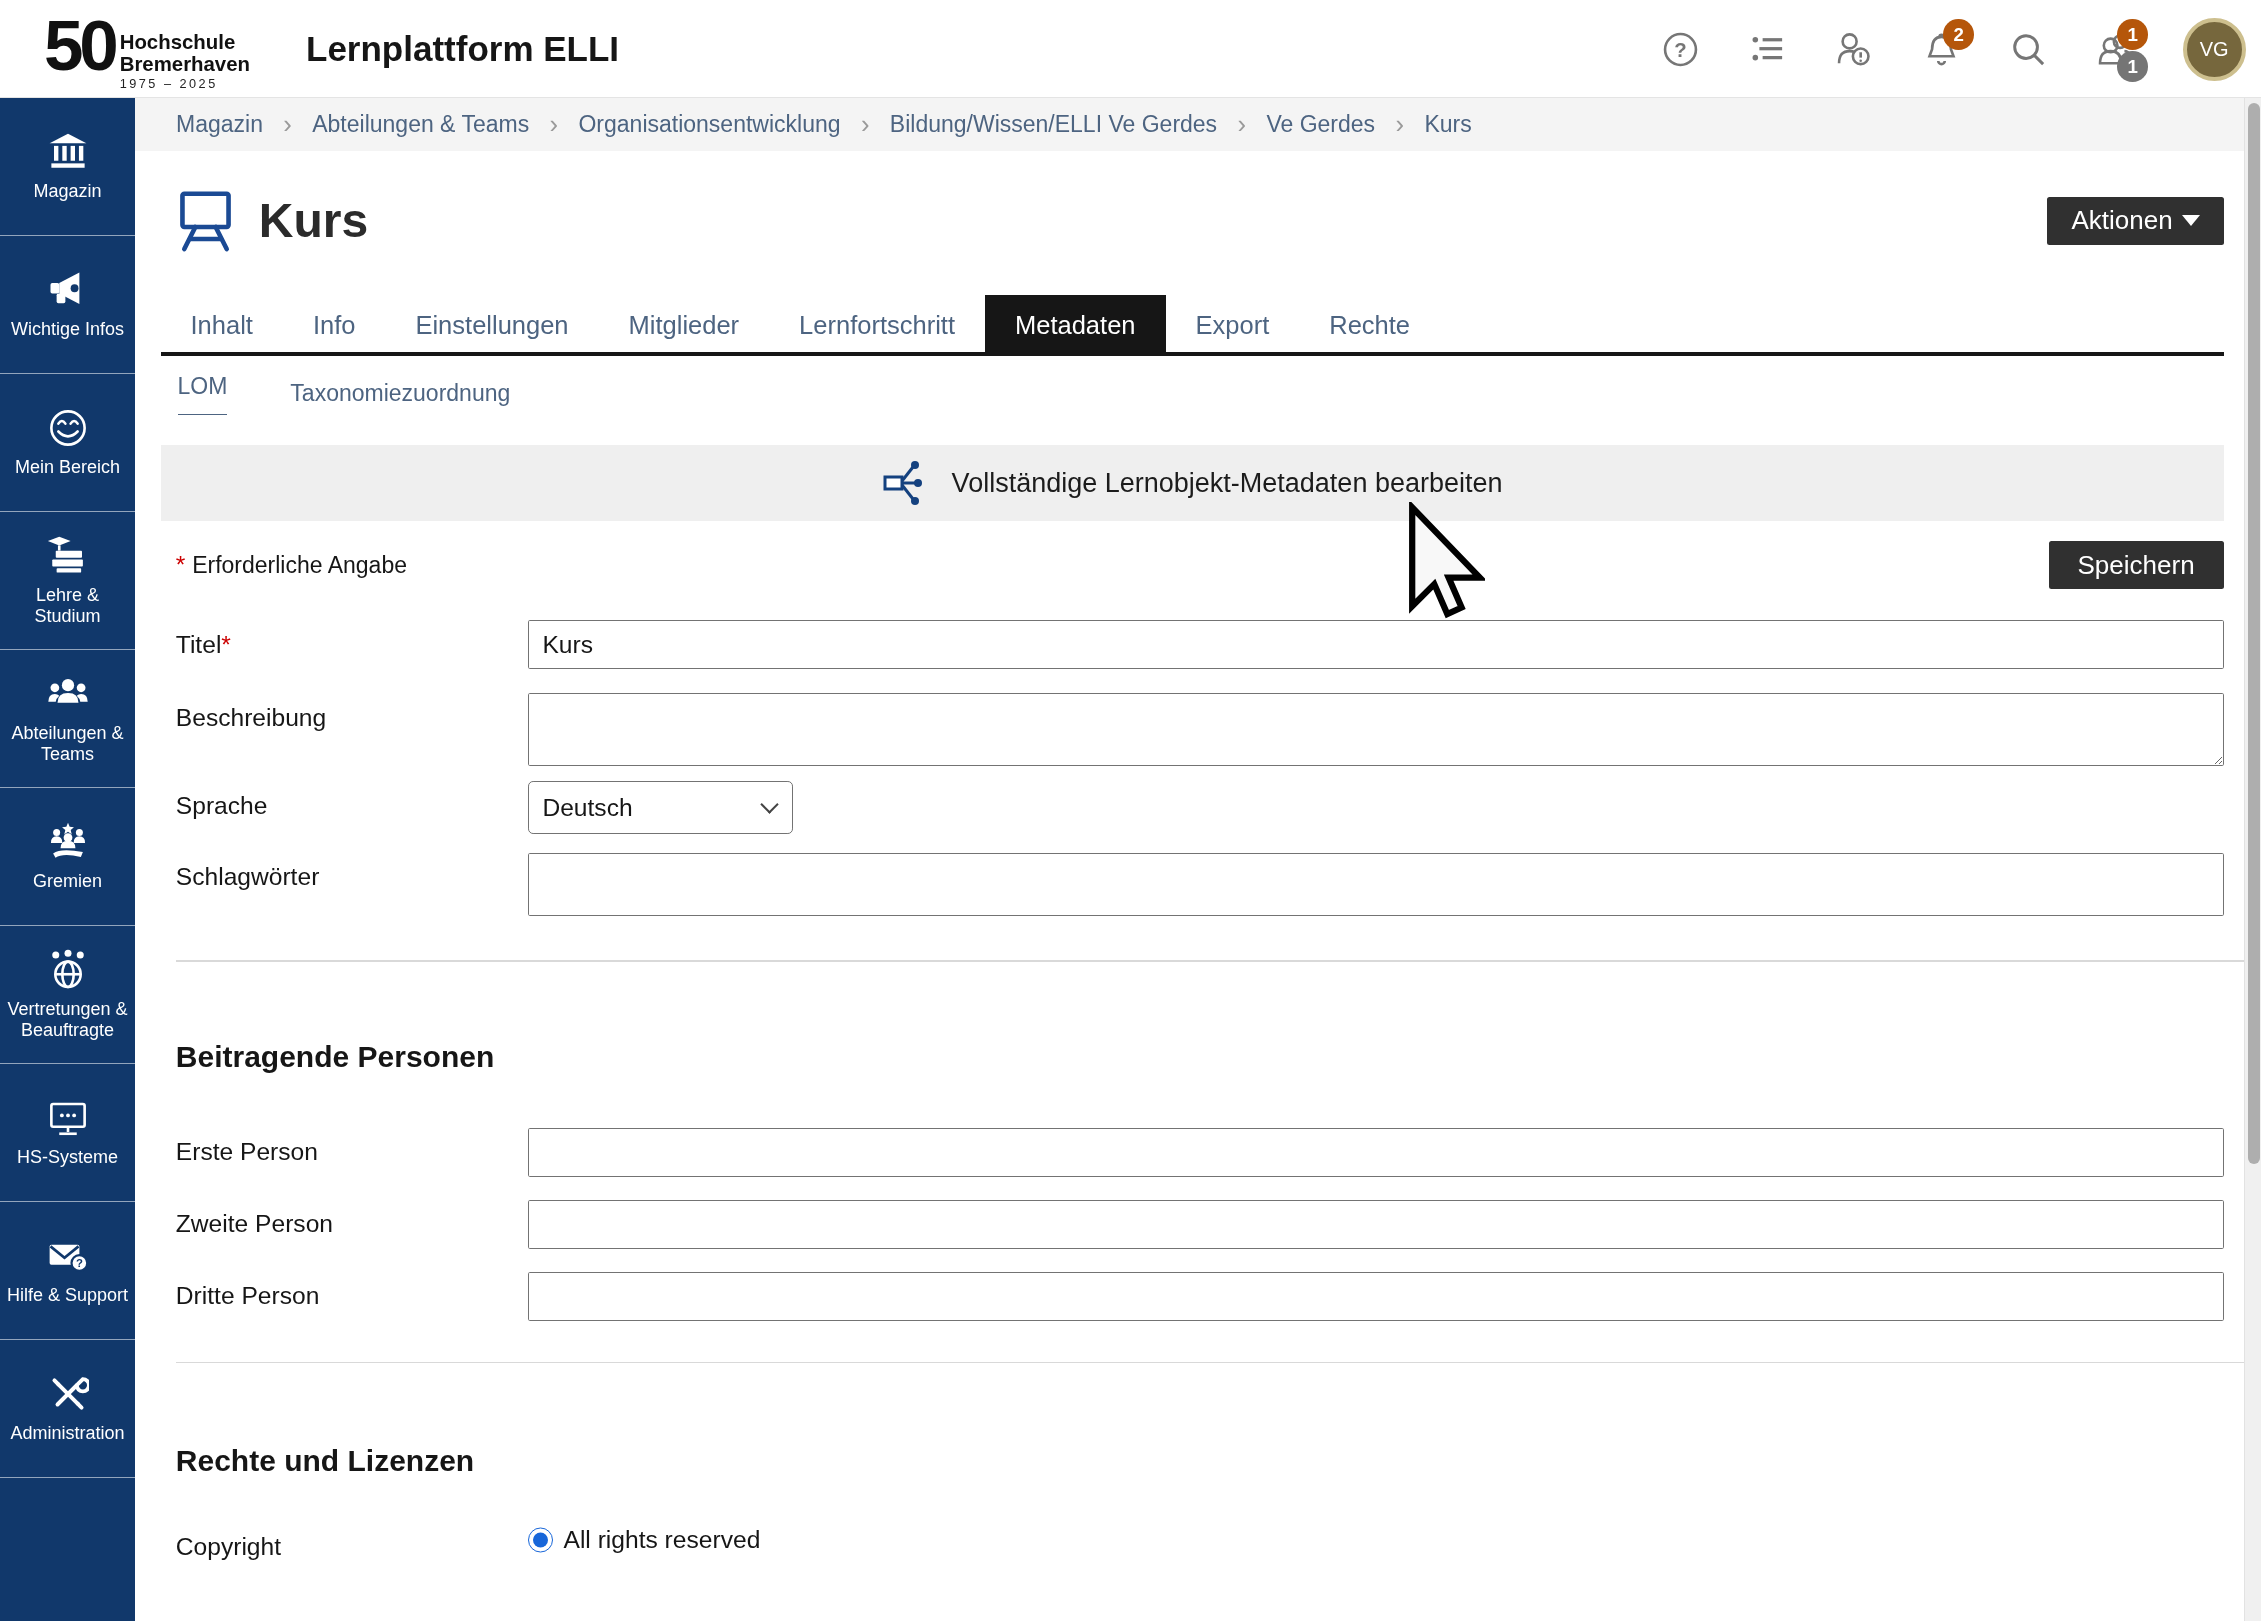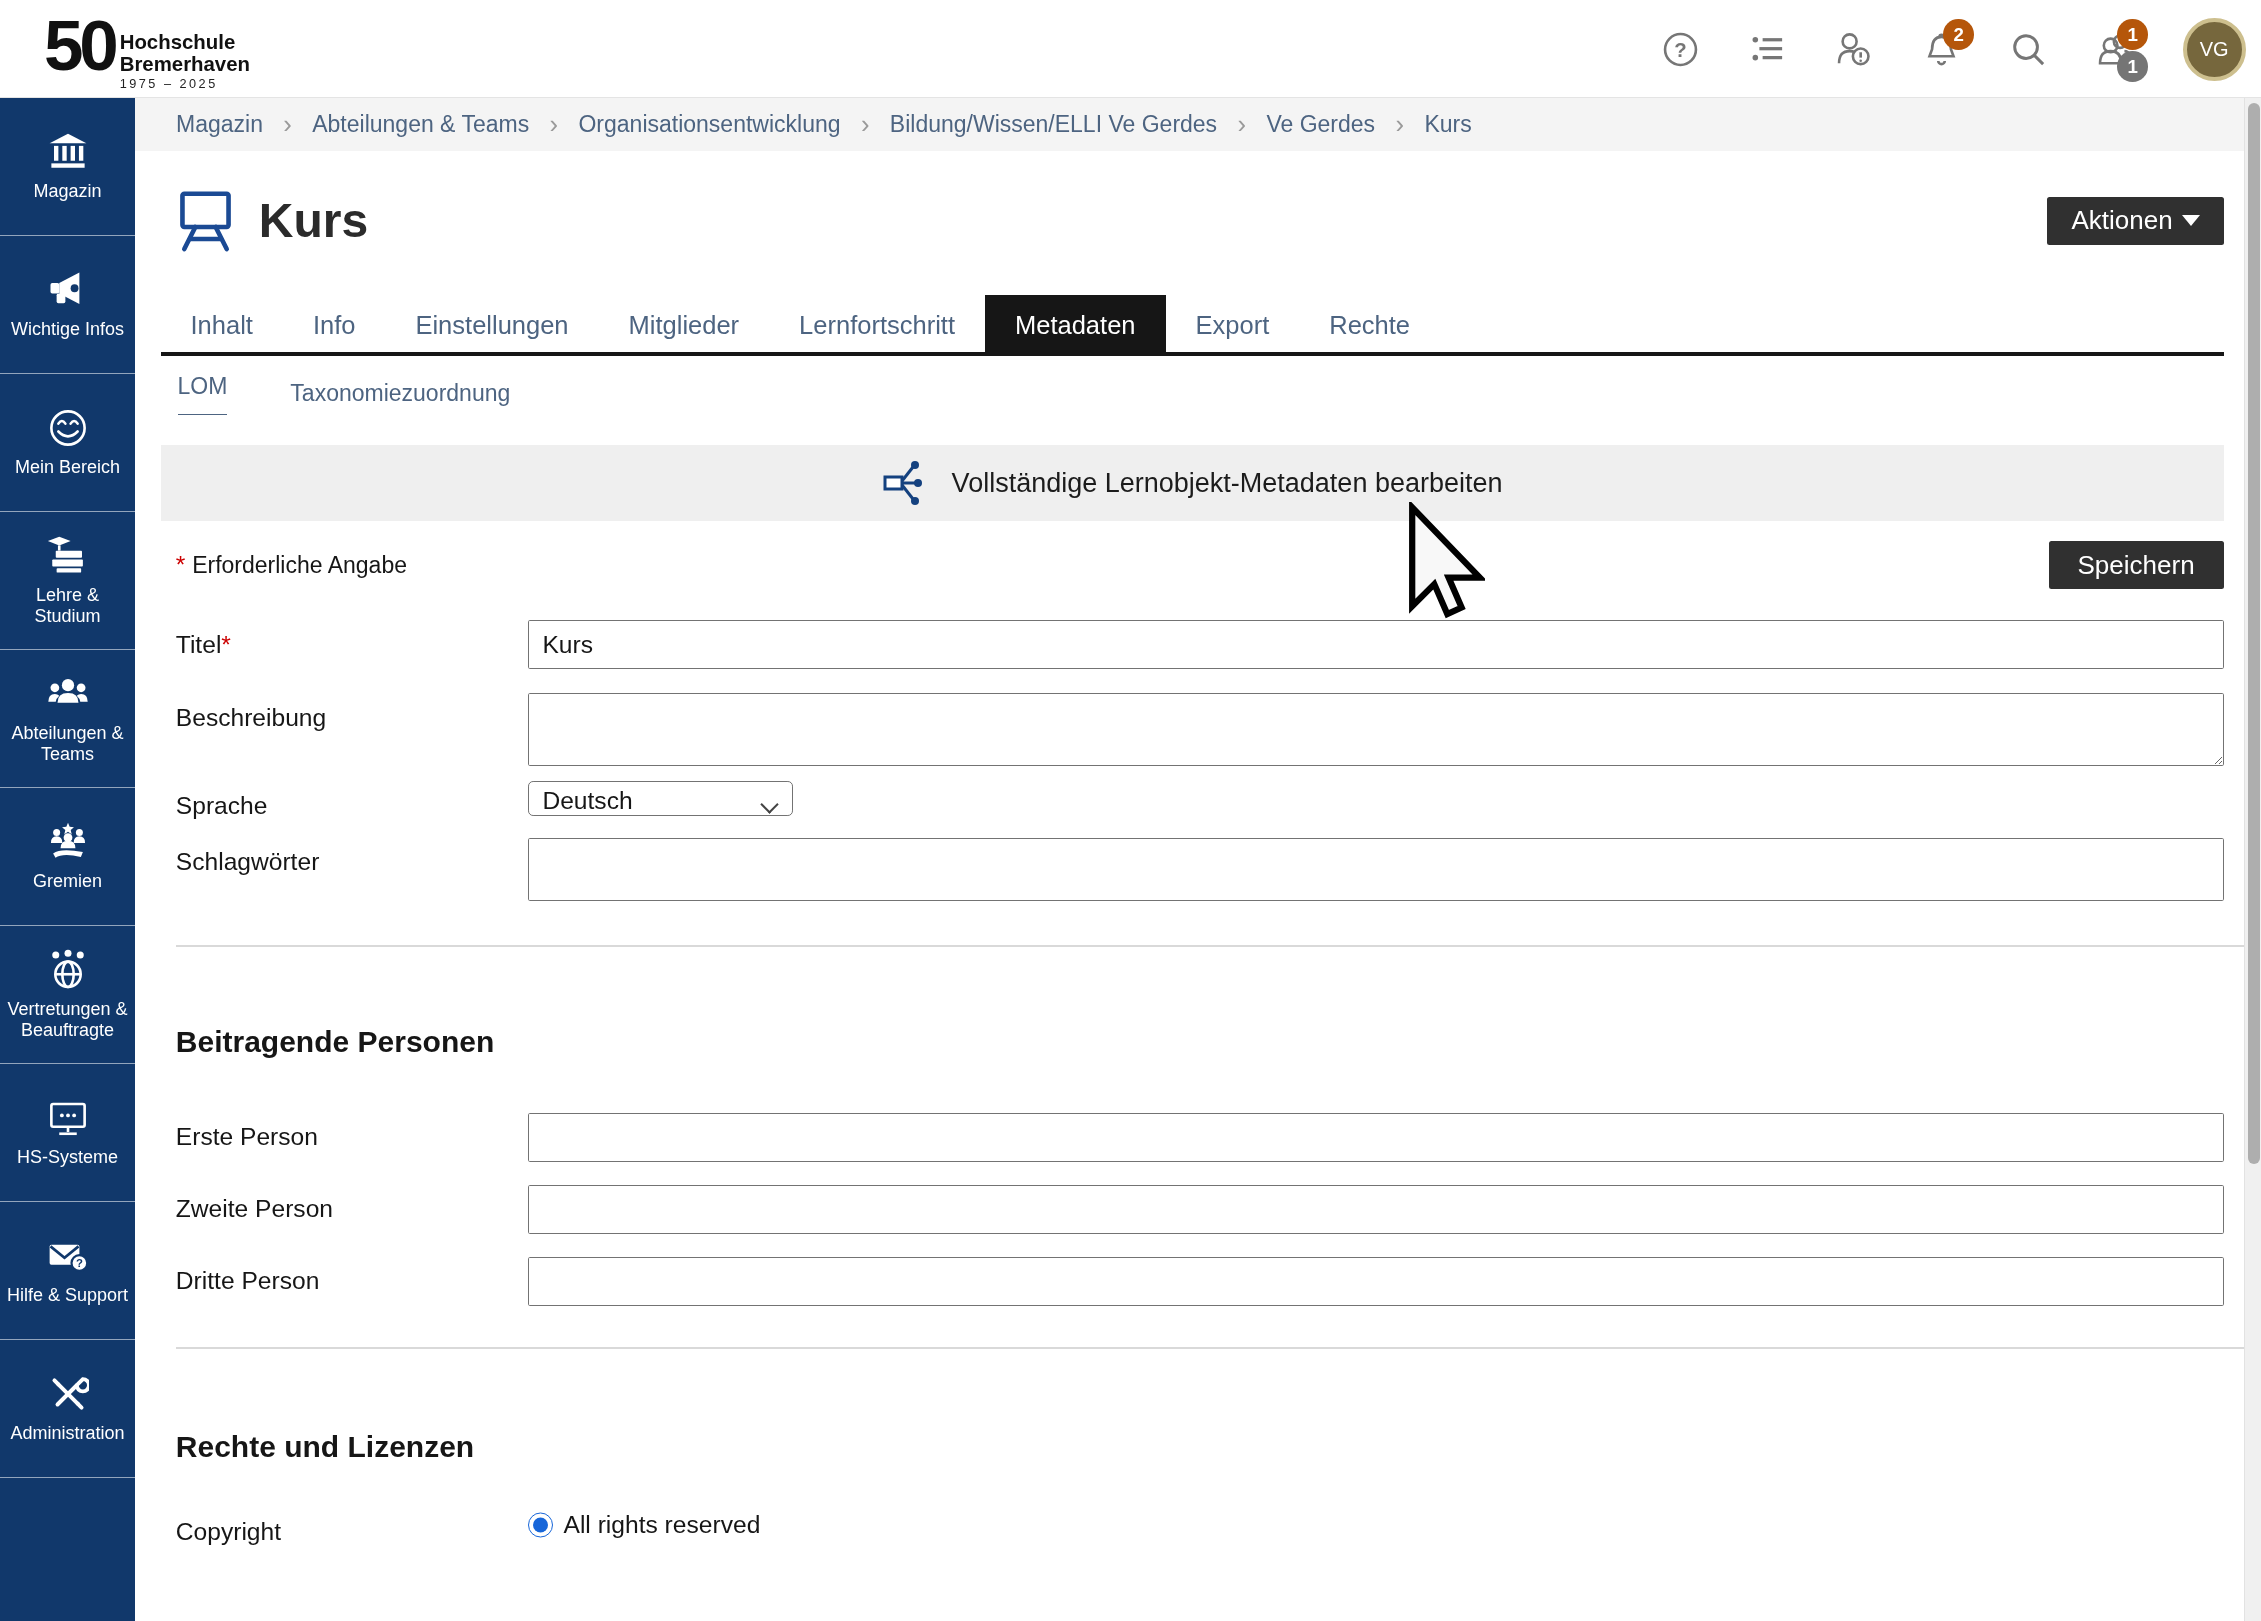--- a/index.html
+++ b/index.html
@@ -92,21 +92,21 @@
 
   input[type=text], textarea, select {
     font-family:"Liberation Sans",sans-serif; font-size:24.6px; color:#161616;
     border:1.7px solid #737373; border-radius:1.7px; background:#fff; padding:5.1px 13.6px; outline:none;
   }
   .in-titel { width:100%; height:49px; }
   .in-area  { width:100%; height:73px; resize:both; }
   .in-schlag{ width:100%; height:63px; }
   .in-person{ width:100%; height:49px; }
   .select-wrap { position:relative; width:265px; }
-  select { width:265px; height:35px; border-radius:5.1px; appearance:none; -webkit-appearance:none;
+  select { width:265px; height:53px; border-radius:5.1px; appearance:none; -webkit-appearance:none;
            padding-right:46px; cursor:pointer; }
   .select-wrap::after { content:""; position:absolute; right:17px; top:17px; width:11px; height:11px;
            border-right:2.5px solid #444; border-bottom:2.5px solid #444; transform:rotate(45deg); pointer-events:none; }
 
   .divider { height:1.7px; background:#d9d9d9; margin:44px 0 0 15.3px; margin-right:-20.4px; }
   .divider2 { margin-top:41px; }
 
   .radio-row { display:flex; align-items:center; gap:10.2px; padding-top:3.4px; }
   input[type=radio] { width:25.5px; height:25.5px; accent-color:#1766d9; cursor:pointer; }
   .radio-label { font-size:24.6px; color:#161616; }
@@ -121,20 +121,21 @@
 
   <div class="header">
     <div class="logo">
       <div class="logo-number">50</div>
       <div class="logo-textblock">
         <div class="logo-line">Hochschule</div>
         <div class="logo-line">Bremerhaven</div>
         <div class="logo-years">1975 – 2025</div>
       </div>
     </div>
+    <div class="app-title">Lernplattform ELLI</div>
 
     <div class="hicons">
       <div class="hicon">
         <svg viewBox="0 0 24 24" fill="none" stroke="#767676" stroke-width="1.6">
           <circle cx="12" cy="12" r="9.5"></circle>
           <text x="12" y="16.6" font-size="12.5" font-weight="bold" text-anchor="middle" fill="#767676" stroke="none">?</text>
         </svg>
       </div>
       <div class="hicon">
         <svg viewBox="0 0 24 24" fill="none" stroke="#767676" stroke-width="2">

